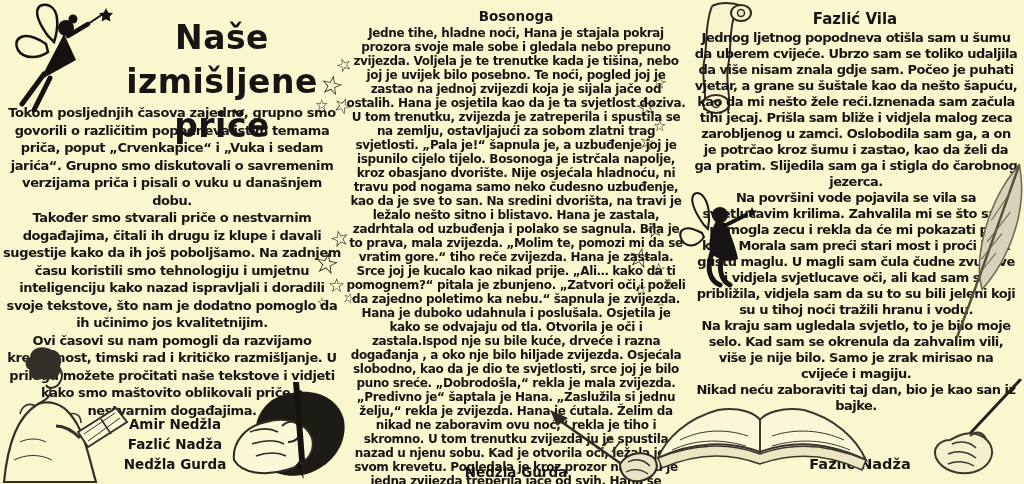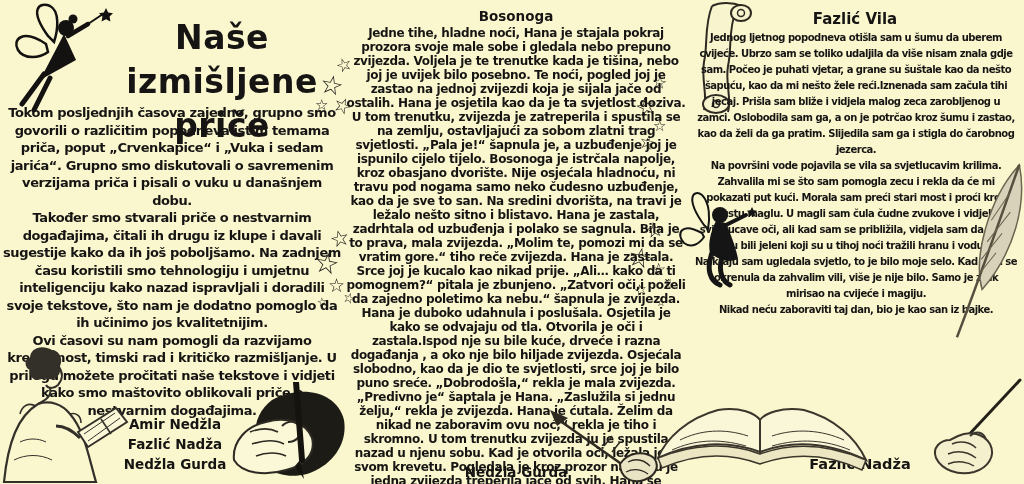--- a/index.html
+++ b/index.html
@@ -34,21 +34,21 @@
     left:346px;top:26px;width:340px;text-align:center;
     font-size:12px;font-weight:bold;line-height:14px;letter-spacing:-0.35px;
   }
   .sig-mid{left:348px;top:464px;width:336px;text-align:center;
     font-size:13.5px;font-weight:bold;}
   
   .story-title-right{left:692px;top:10px;width:326px;text-align:center;
     font-size:15px;font-weight:bold;}
   .story-right{left:694px;top:30px;width:324px;text-align:center;}
   .story-right p{
-    font-size:10px;font-weight:bold;line-height:16px;letter-spacing:-0.5px;
+    font-size:13px;font-weight:bold;line-height:16px;letter-spacing:-0.5px;
   }
   .sig-right{left:730px;top:456px;width:260px;text-align:center;
     font-size:14.5px;font-weight:bold;}
   
   .star{
     position:absolute;color:#14120e;font-weight:bold;line-height:1;
     pointer-events:none;
   }
   svg{display:block;}
 </style>

